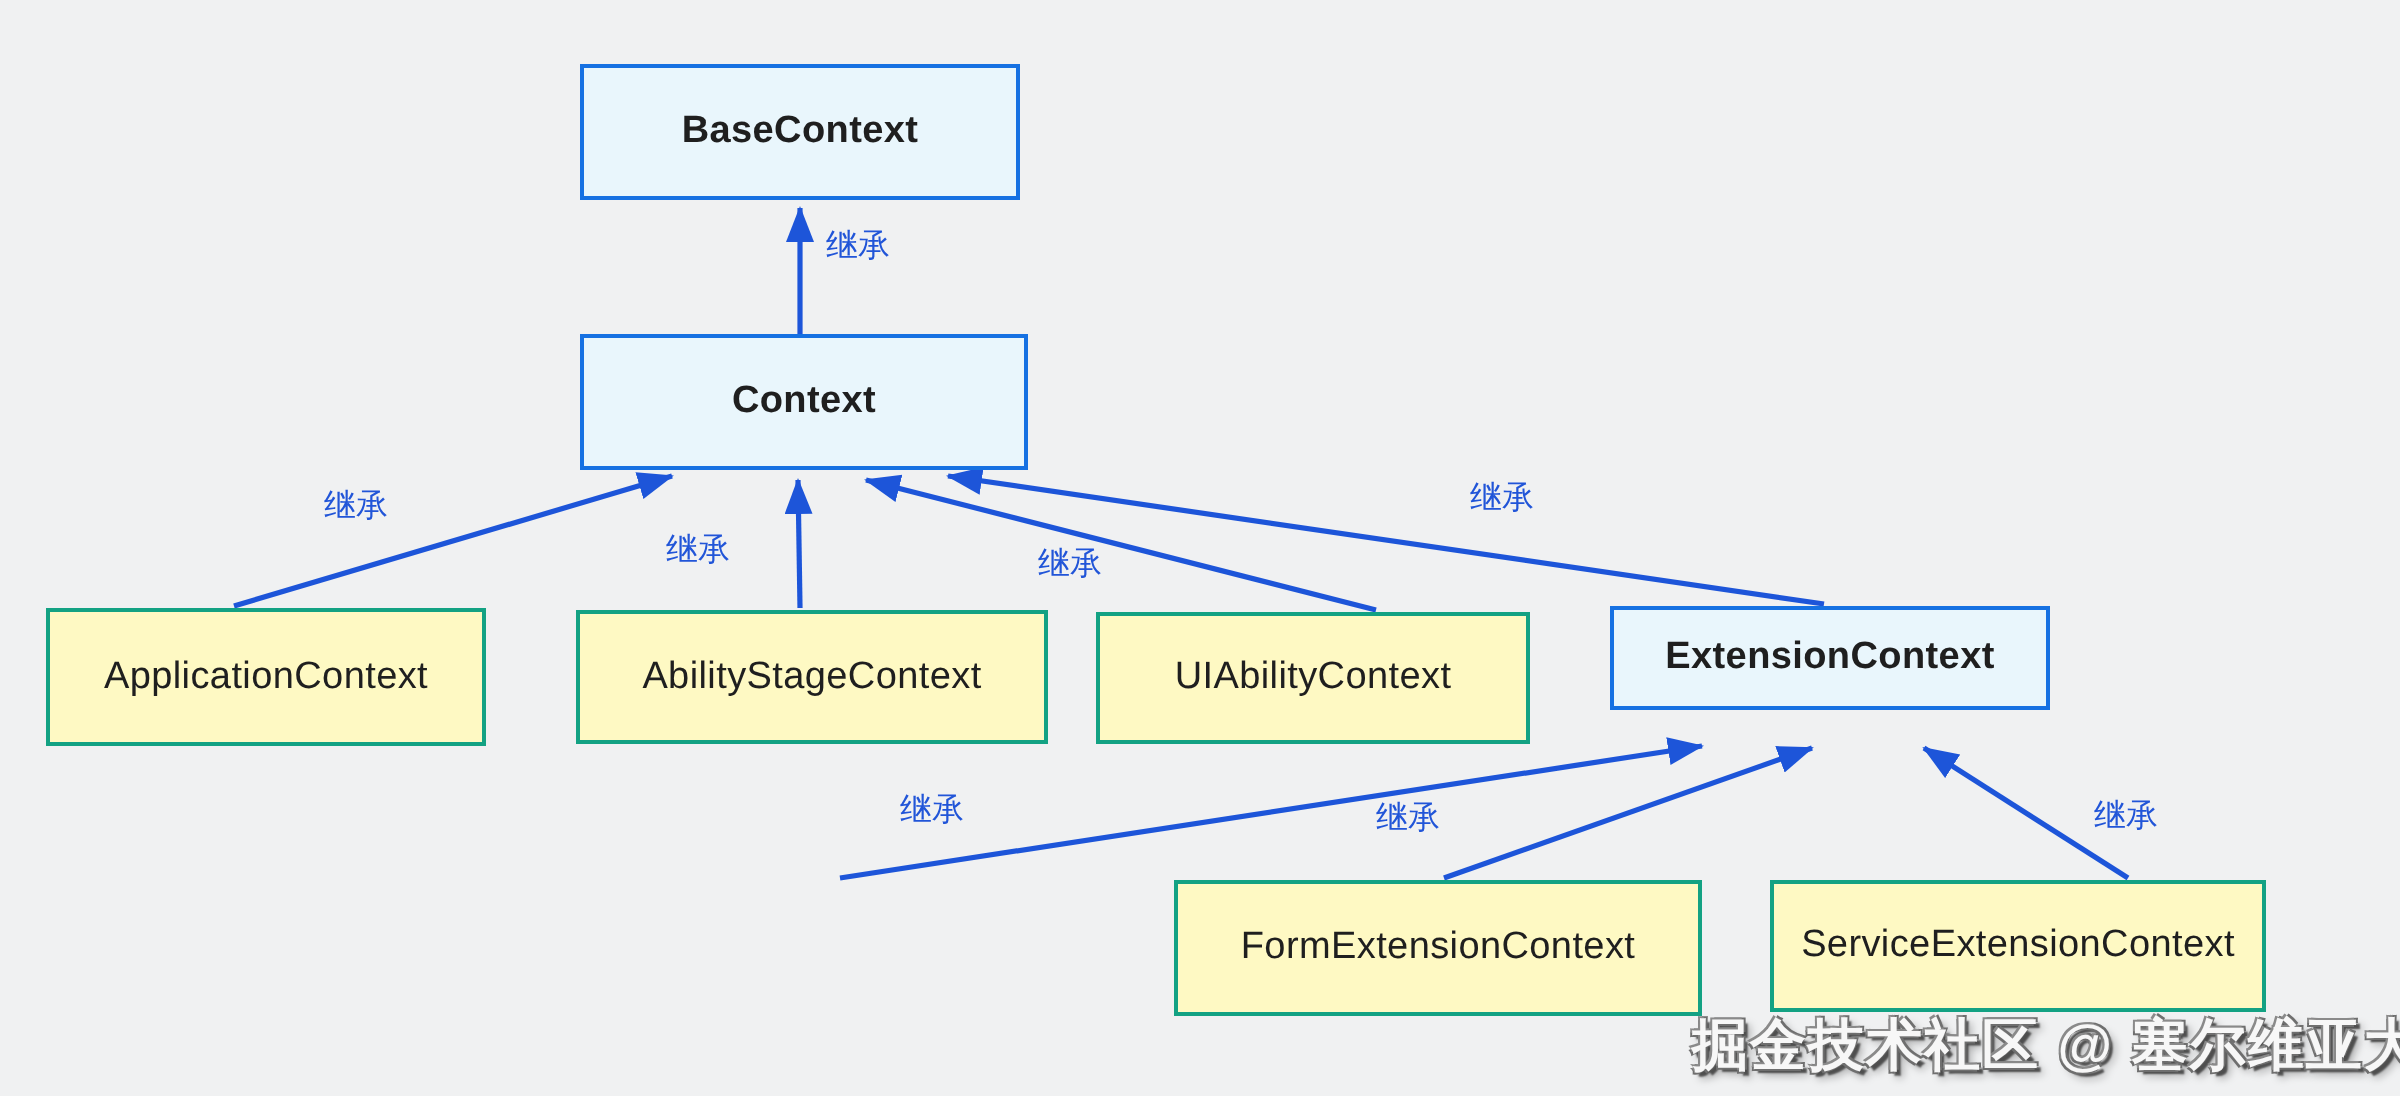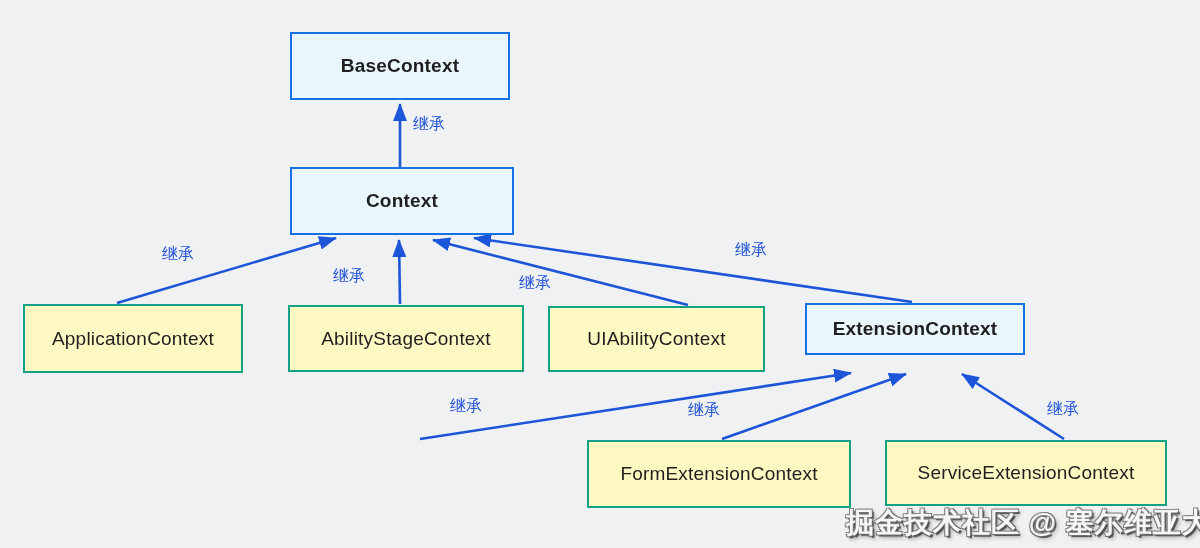--- a/index.html
+++ b/index.html
@@ -24,21 +24,21 @@
   .node.green{border:2px solid #13a283;background:#fef9c3;}
 
   .n-base   {left:290px;top:32px; width:220px;height:68px;}
   .n-ctx    {left:290px;top:167px;width:224px;height:68px;}
   .n-app    {left:23px; top:304px;width:220px;height:69px;}
   .n-stage  {left:288px;top:305px;width:236px;height:67px;}
   .n-uia    {left:548px;top:306px;width:217px;height:66px;}
   .n-ext    {left:805px;top:303px;width:220px;height:52px;}
   .n-other  {left:290px;top:440px;width:262px;height:68px;}
   .n-form   {left:587px;top:440px;width:264px;height:68px;}
-  .n-service{left:885px;top:440px;width:282px;height:66px;}
+  .n-service{left:885px;top:440px;width:248px;height:66px;}
 
   .edge-label{
     position:absolute;
     font-size:16px;color:#2155d8;
     line-height:1;white-space:nowrap;
   }
   .el-0{left:413px;top:116px;}
   .el-1{left:162px;top:246px;}
   .el-2{left:333px;top:268px;}
   .el-3{left:519px;top:275px;}

